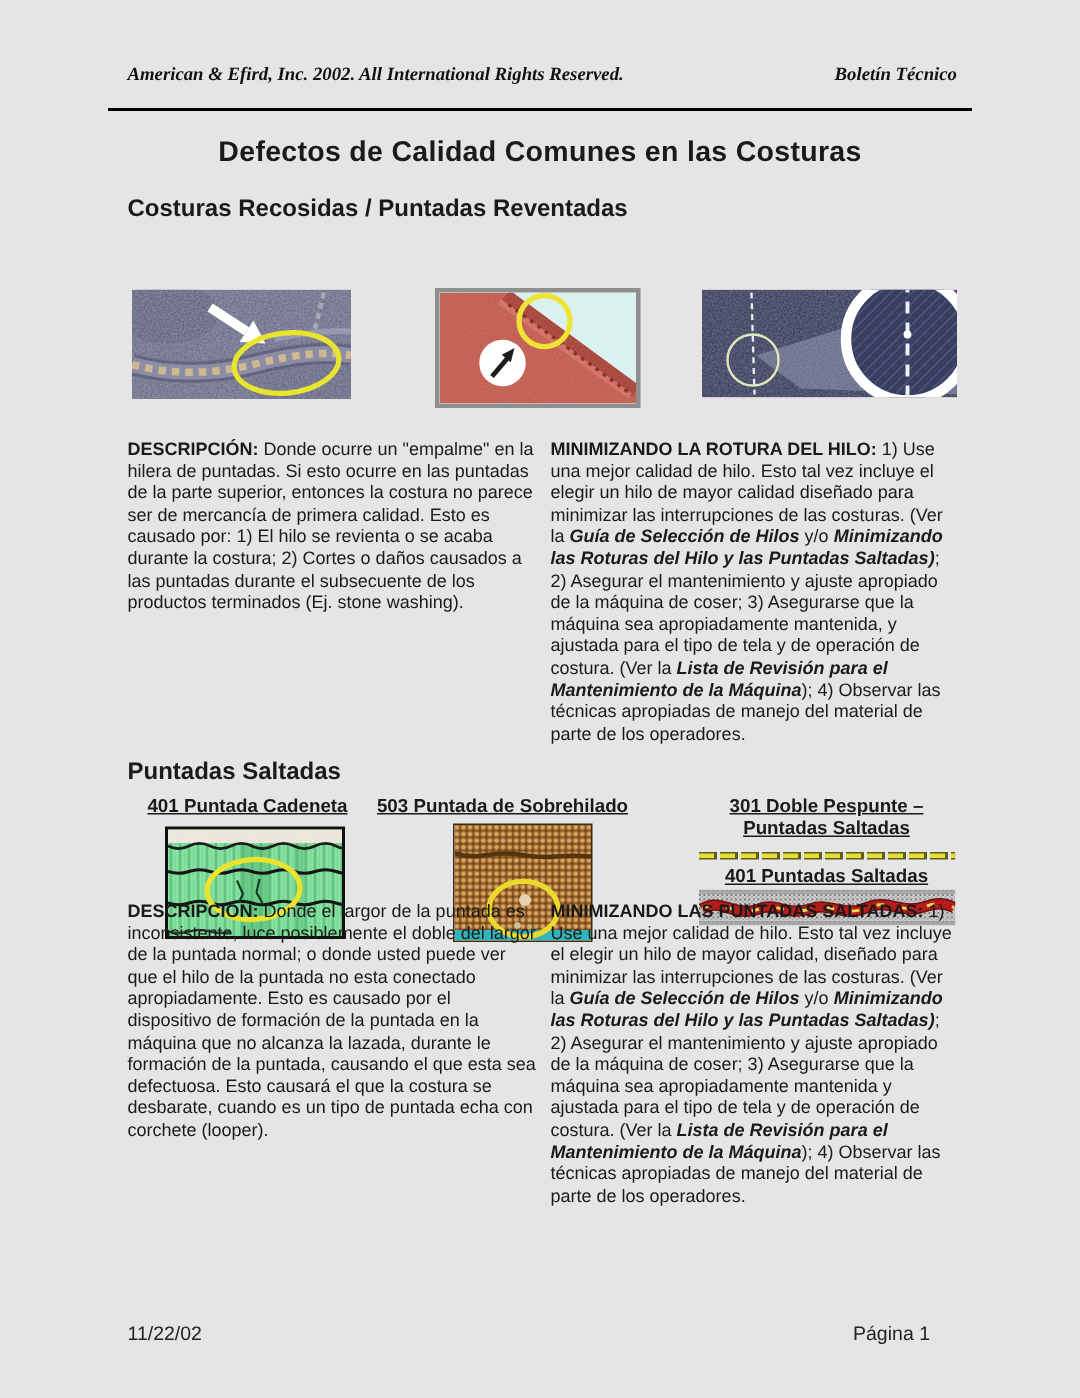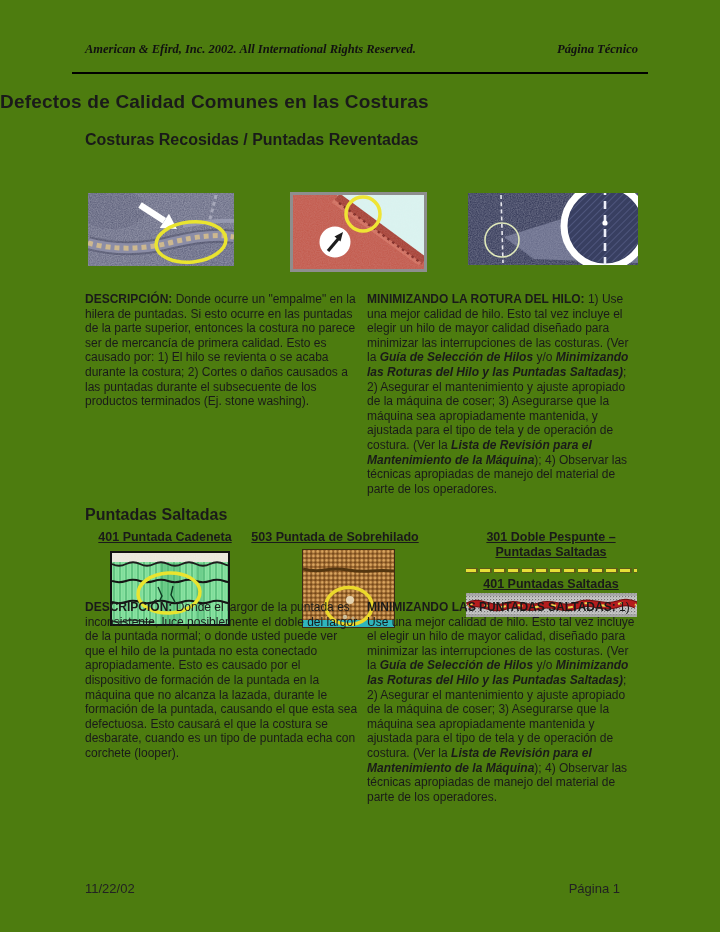--- a/index.html
+++ b/index.html
@@ -1,24 +1,24 @@
 <!DOCTYPE html>
 <html><head>
 <meta charset="utf-8">
 <style>
   html,body{margin:0;padding:0;background:#fff;}
-  .page{position:relative;width:720px;height:932px;background:#4d7c0f;overflow:hidden;
+  .page{position:relative;width:720px;height:932px;background:#e5e5e5;overflow:hidden;
         font-family:"Liberation Sans","DejaVu Sans",sans-serif;color:#1a1a1a;}
   .abs{position:absolute;}
   .hdr{top:42px;font-family:"Liberation Serif","DejaVu Serif",serif;font-weight:bold;font-style:italic;
        font-size:12.5px;color:#111;white-space:nowrap;}
   .hdr-left{left:85px;}
   .hdr-right{right:82px;}
   .rule{left:72px;top:72px;width:576px;height:2px;background:#000;}
-  .title{left:0;right:0;top:91px;text-align:left;font-size:19px;font-weight:bold;letter-spacing:.2px;margin:0;}
+  .title{left:0;right:0;top:91px;text-align:center;font-size:19px;font-weight:bold;letter-spacing:.2px;margin:0;}
   .h2{font-size:16px;font-weight:bold;margin:0;}
   .s1h{left:85px;top:131px;}
   .s2h{left:85px;top:506px;}
   .subcap{left:230px;top:156px;width:210px;text-align:center;font-size:12px;font-weight:bold;
           font-style:italic;line-height:14px;}
   .fig{overflow:hidden;line-height:0;}
   .fig svg{display:block;width:100%;height:100%;}
   .f1{left:88px;top:193px;width:146px;height:73px;}
   .f2{left:290px;top:192px;width:131px;height:74px;border:3px solid #8e8e8e;background:#d9f3ef;}
   .f3{left:468px;top:193px;width:170px;height:72px;}
@@ -66,21 +66,21 @@
       <rect width="3" height="3" fill="#c9c9c9"></rect>
       <rect x="0" y="0" width="1.2" height="1.2" fill="#767676"></rect>
       <rect x="1.8" y="1.5" width="1" height="1" fill="#9f9f9f"></rect>
     </pattern>
   </defs>
 </svg>
 
 <div class="page">
 
   <div class="abs hdr hdr-left">American &amp; Efird, Inc. 2002.  All International Rights Reserved.</div>
-  <div class="abs hdr hdr-right">Página Técnico</div>
+  <div class="abs hdr hdr-right">Boletín Técnico</div>
   <div class="abs rule"></div>
 
   <h1 class="abs title">Defectos de Calidad Comunes en las Costuras</h1>
 
   <h2 class="abs h2 s1h">Costuras Recosidas / Puntadas Reventadas</h2>
   <div class="abs subcap">
   </div>
 
   <div class="abs fig f1">
     <svg viewBox="0 0 146 73" preserveAspectRatio="none">

